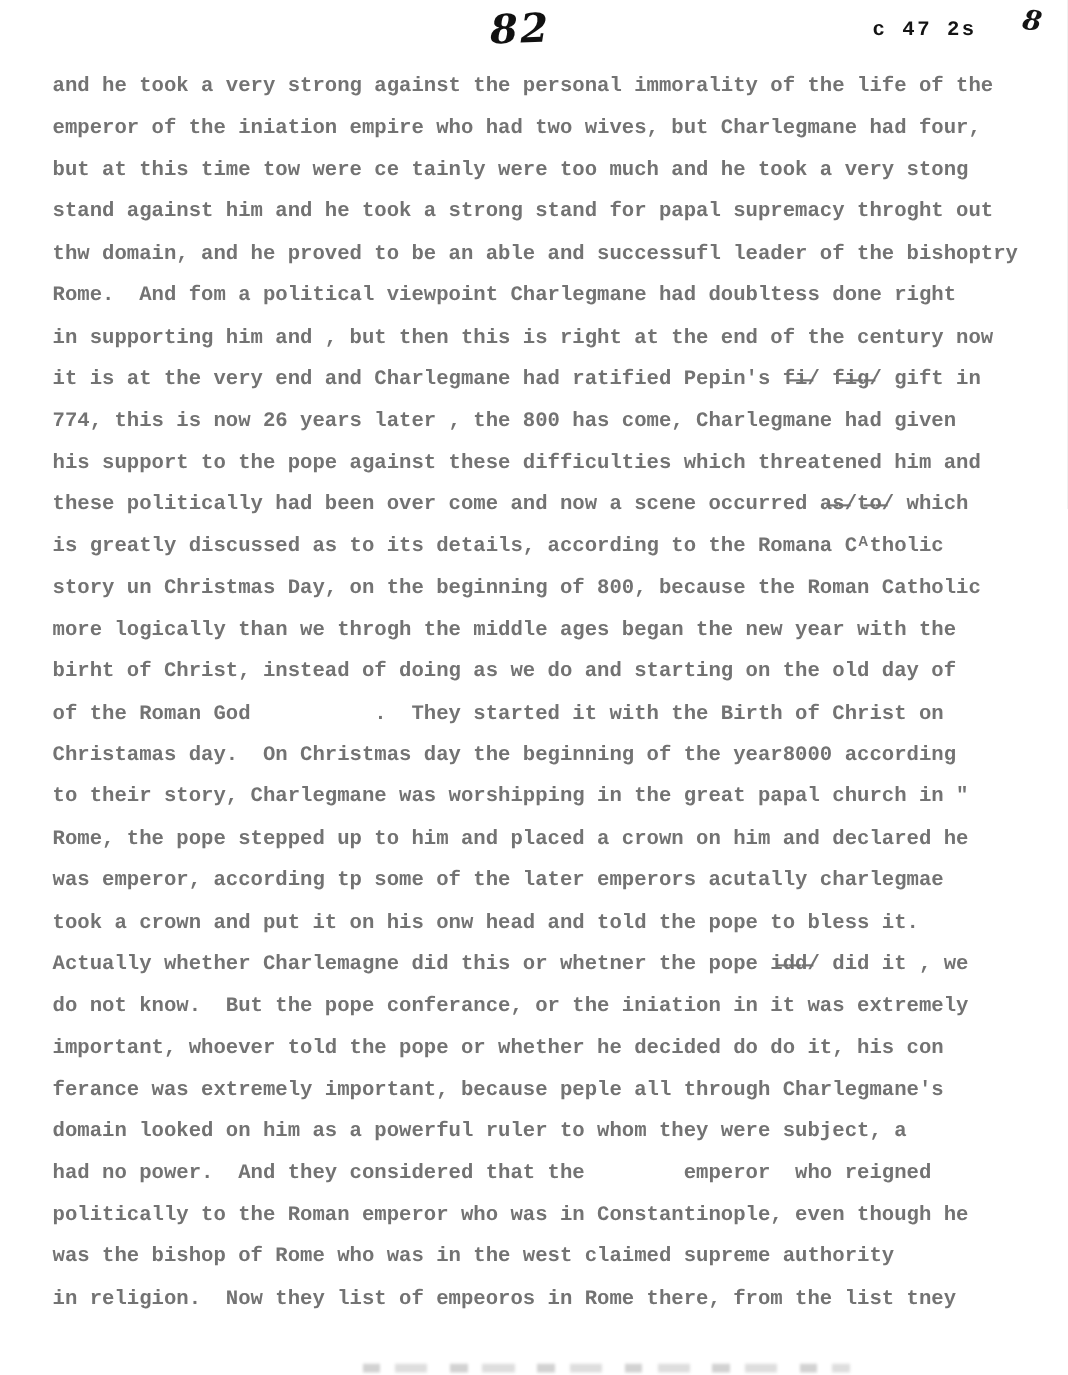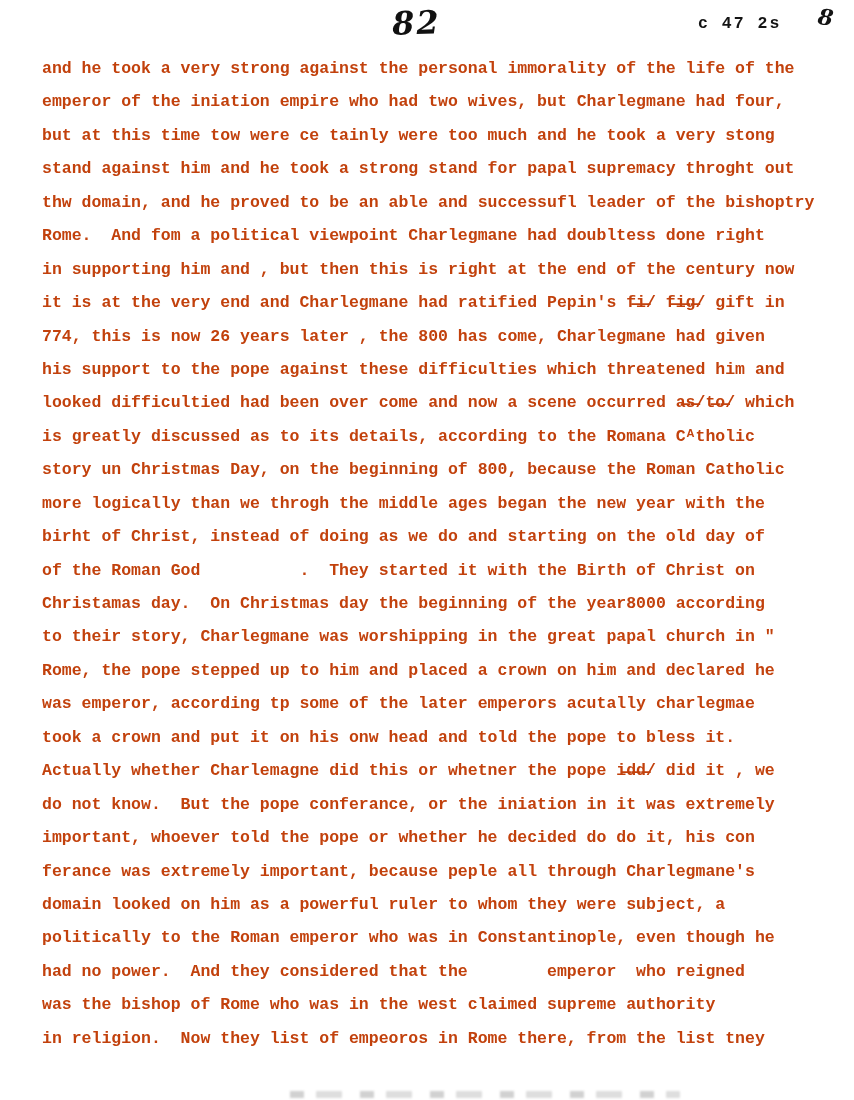--- a/index.html
+++ b/index.html
@@ -51,21 +51,21 @@
     left: 42px;
     width: 800px;
   }
   .line {
     white-space: pre;
     font-size: 16.5px;
     font-weight: 600;
     line-height: 33.45px;
     height: 33.45px;
     letter-spacing: 0px;
-    color: #c2410c;
+    color: #737373;
   }
   
   .cutoff-artifact {
     position: absolute;
     top: 1091px;
     left: 290px;
     width: 390px;
     height: 7px;
     background: repeating-linear-gradient(
       90deg,
@@ -93,37 +93,37 @@
       <div class="line">and he took a very strong against the personal immorality of the life of the</div>
       <div class="line">emperor of the iniation empire who had two wives, but Charlegmane had four,</div>
       <div class="line">but at this time tow were ce tainly were too much and he took a very stong</div>
       <div class="line">stand against him and he took a strong stand for papal supremacy throght out</div>
       <div class="line">thw domain, and he proved to be an able and successufl leader of the bishoptry</div>
       <div class="line">Rome.  And fom a political viewpoint Charlegmane had doubltess done right</div>
       <div class="line">in supporting him and , but then this is right at the end of the century now</div>
       <div class="line">it is at the very end and Charlegmane had ratified Pepin's f̶i̶/ f̶i̶g̶/ gift in</div>
       <div class="line">774, this is now 26 years later , the 800 has come, Charlegmane had given</div>
       <div class="line">his support to the pope against these difficulties which threatened him and</div>
-      <div class="line">looked difficultied had been over come and now a scene occurred a̶s̶/t̶o̶/ which</div>
+      <div class="line">these politically had been over come and now a scene occurred a̶s̶/t̶o̶/ which</div>
       <div class="line">is greatly discussed as to its details, according to the Romana Cᴬtholic</div>
       <div class="line">story un Christmas Day, on the beginning of 800, because the Roman Catholic</div>
       <div class="line">more logically than we throgh the middle ages began the new year with the</div>
       <div class="line">birht of Christ, instead of doing as we do and starting on the old day of</div>
       <div class="line">of the Roman God          .  They started it with the Birth of Christ on</div>
       <div class="line">Christamas day.  On Christmas day the beginning of the year8000 according</div>
       <div class="line">to their story, Charlegmane was worshipping in the great papal church in "</div>
       <div class="line">Rome, the pope stepped up to him and placed a crown on him and declared he</div>
       <div class="line">was emperor, according tp some of the later emperors acutally charlegmae</div>
       <div class="line">took a crown and put it on his onw head and told the pope to bless it.</div>
       <div class="line">Actually whether Charlemagne did this or whetner the pope i̶d̶d̶/ did it , we</div>
       <div class="line">do not know.  But the pope conferance, or the iniation in it was extremely</div>
       <div class="line">important, whoever told the pope or whether he decided do do it, his con</div>
       <div class="line">ferance was extremely important, because peple all through Charlegmane's</div>
       <div class="line">domain looked on him as a powerful ruler to whom they were subject, a</div>
+      <div class="line">had no power.  And they considered that the        emperor  who reigned</div>
       <div class="line">politically to the Roman emperor who was in Constantinople, even though he</div>
-      <div class="line">had no power.  And they considered that the        emperor  who reigned</div>
       <div class="line">was the bishop of Rome who was in the west claimed supreme authority</div>
       <div class="line">in religion.  Now they list of empeoros in Rome there, from the list tney</div>
     </div>
 
   <div class="cutoff-artifact"></div>
 
 </div>
 
 </body></html>

